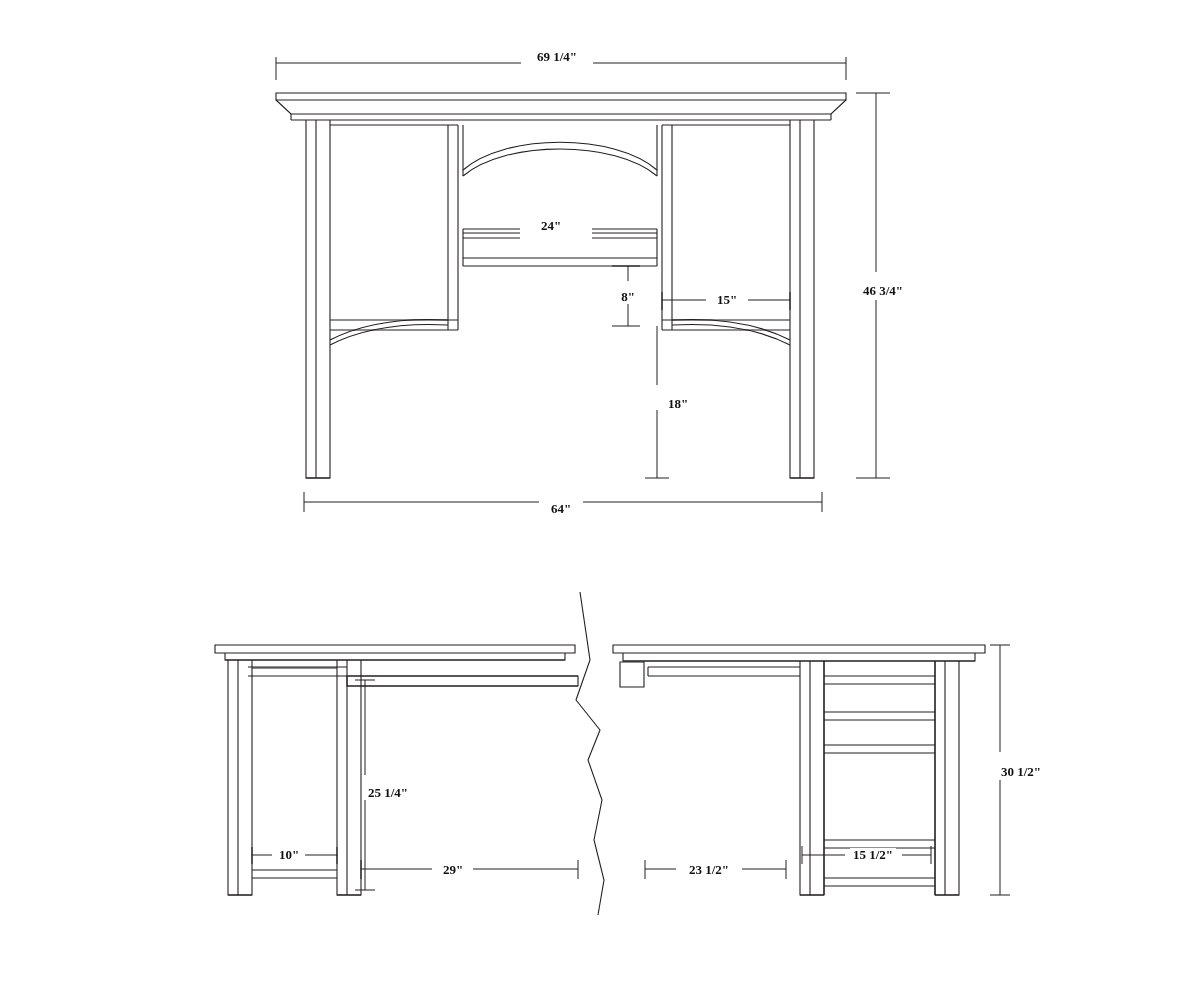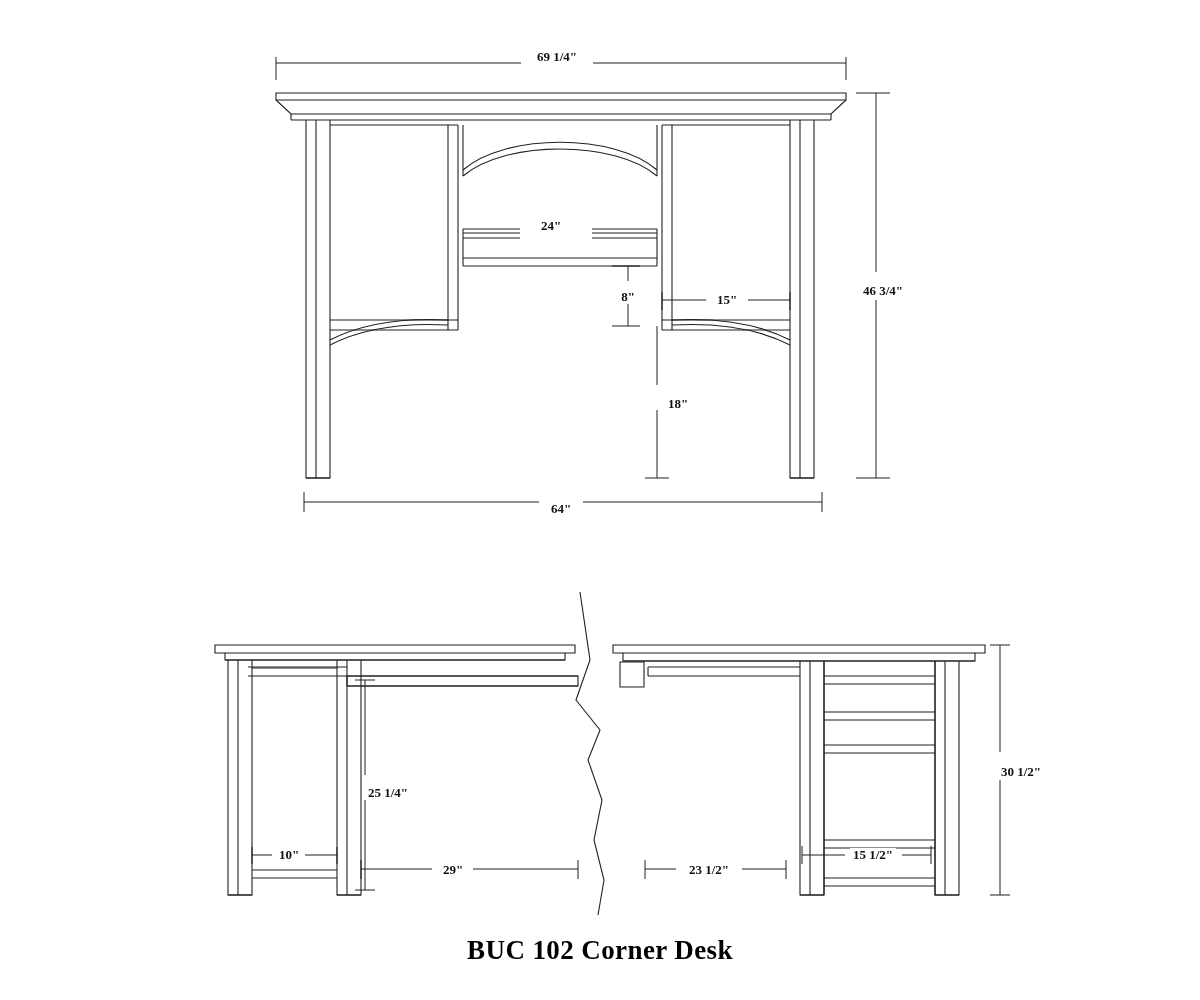--- a/index.html
+++ b/index.html
@@ -280,15 +280,14 @@
   <div class="dim-label" style="left:561px; top:509px; transform:translate(-50%,-50%);">64"</div>
 
   <div class="dim-label" style="left:388px; top:793px; transform:translate(-50%,-50%);">25 1/4"</div>
   <div class="dim-label" style="left:289px; top:855px; transform:translate(-50%,-50%);">10"</div>
   <div class="dim-label" style="left:453px; top:870px; transform:translate(-50%,-50%);">29"</div>
 
   <div class="dim-label" style="left:709px; top:870px; transform:translate(-50%,-50%);">23 1/2"</div>
   <div class="dim-label" style="left:873px; top:855px; transform:translate(-50%,-50%);">15 1/2"</div>
   <div class="dim-label" style="left:1021px; top:772px; transform:translate(-50%,-50%);">30 1/2"</div>
 
-  <div class="caption" style="top:935px;">BUC 102 Corner Desk</div>
 
 </div>
 
 </body></html>

